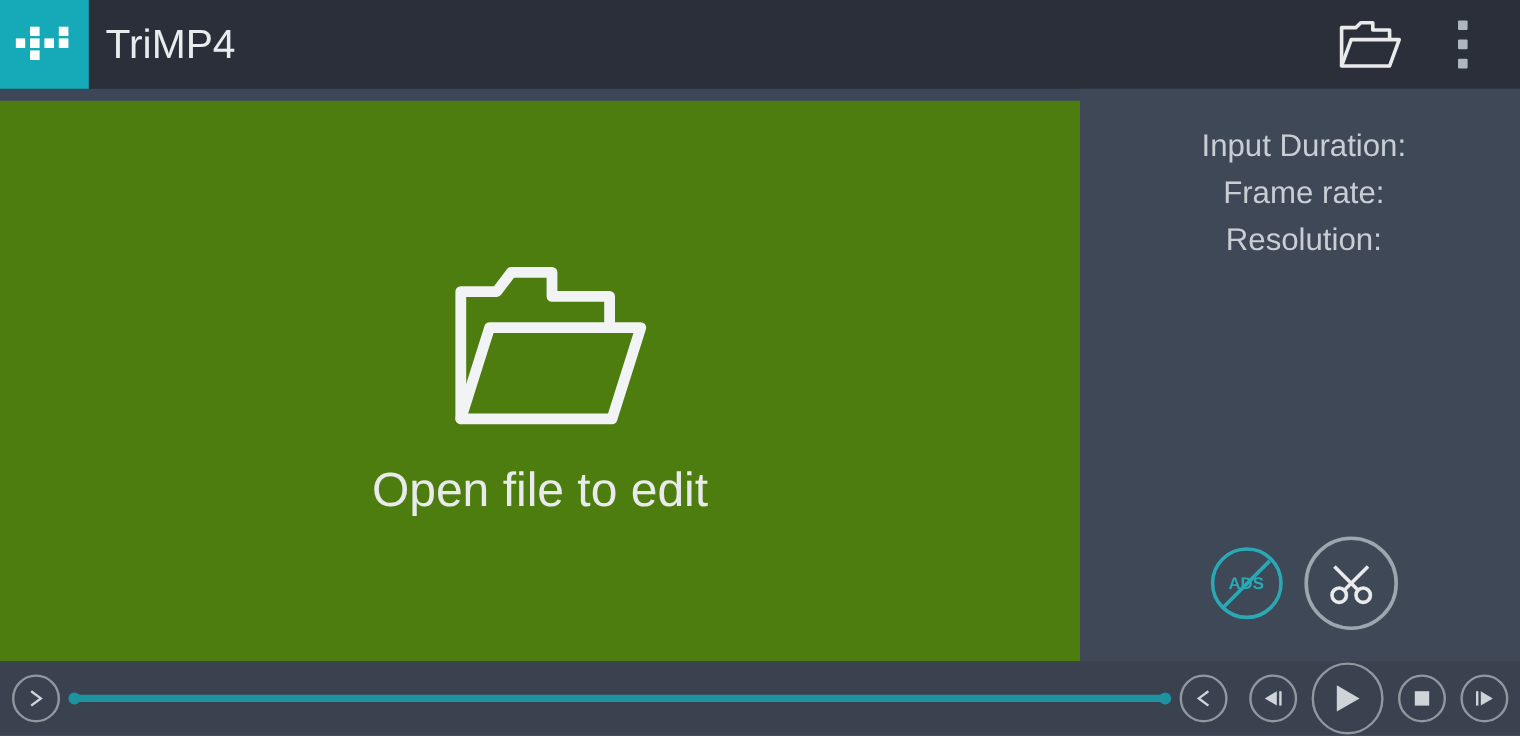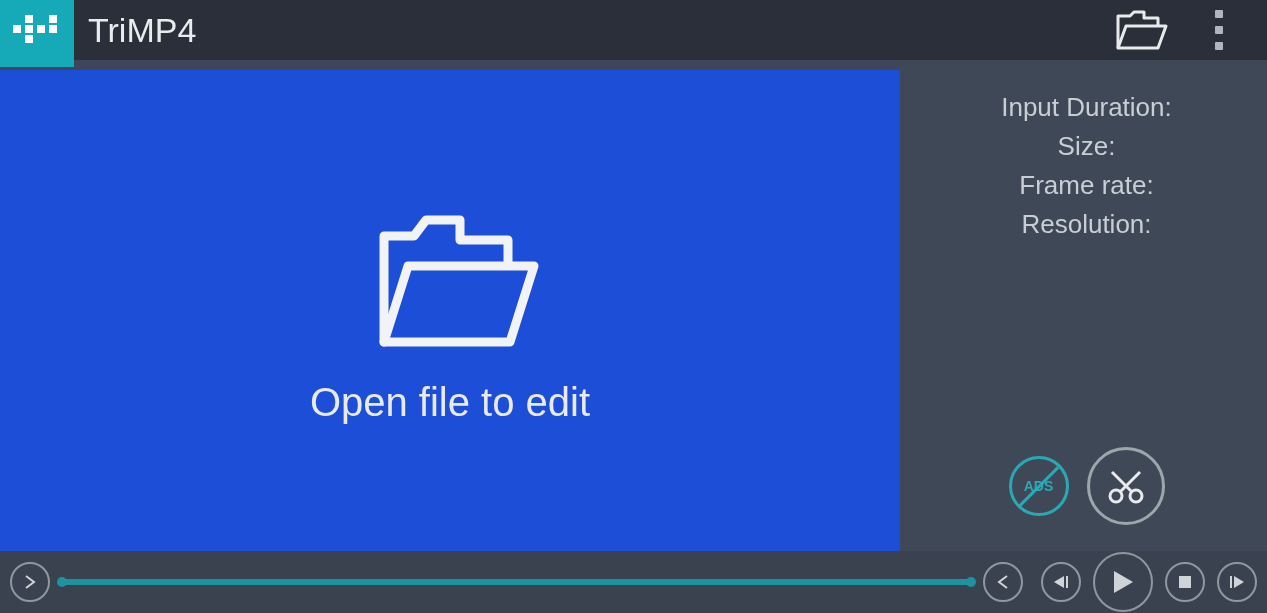--- a/index.html
+++ b/index.html
@@ -1,21 +1,21 @@
 <!DOCTYPE html>
 <html><head>
 <meta charset="utf-8">
 <style>
   * { box-sizing: border-box; margin: 0; padding: 0; }
   html, body { width: 1267px; height: 613px; overflow: hidden; font-family: Arial, Helvetica, sans-serif; }
   body { background: #3e4759; display: flex; flex-direction: column; }
 
   
   .header {
-    height: 60px;
+    height: 74px;
     background: #2a2f39;
     display: flex;
     align-items: center;
     padding: 0 18px 0 0;
   }
   .app-logo {
     width: 74px; height: 74px;
     background: #16a9b7;
     display: flex; align-items: center; justify-content: center;
   }
@@ -36,21 +36,21 @@
   .menu-dots { display: flex; flex-direction: column; gap: 8px; align-items: center; }
   .menu-dots span { width: 8px; height: 8px; background: #aeb7c0; border-radius: 1px; }
 
   
   .content {
     flex: 1;
     display: flex;
   }
   .preview {
     width: 900px;
-    background: #1d4ed8;
+    background: #4d7c0f;
     margin: 10px 0 0 0;
     display: flex;
     flex-direction: column;
     align-items: center;
     justify-content: center;
     cursor: pointer;
   }
   .open-text {
     color: #e8eaeb;
     font-size: 40px;
@@ -183,21 +183,20 @@
   <div class="preview">
     <svg width="180" height="160" viewBox="0 0 180 160" fill="none" stroke="#f2f3f4" stroke-width="9" stroke-linejoin="round" stroke-linecap="round">
       <path d="M24 146 L24 40 L54 40 L66 24 L100 24 L100 44 L148 44 L148 68"></path>
       <path d="M24 146 L48 70 L174 70 L150 146 Z"></path>
     </svg>
     <div class="open-text">Open file to edit</div>
   </div>
 
   <div class="sidebar">
     <div class="info-line">Input Duration:</div>
-    <div class="info-line">Size:</div>
     <div class="info-line">Frame rate:</div>
     <div class="info-line">Resolution:</div>
 
     <div class="sidebar-actions">
       <div class="ads-btn">
         <span>ADS</span>
       </div>
       <div class="circle-btn">
         <svg width="40" height="40" viewBox="0 0 40 40" fill="none" stroke="#e8eaeb" stroke-width="3">
           <circle cx="10" cy="30" r="6"></circle>

